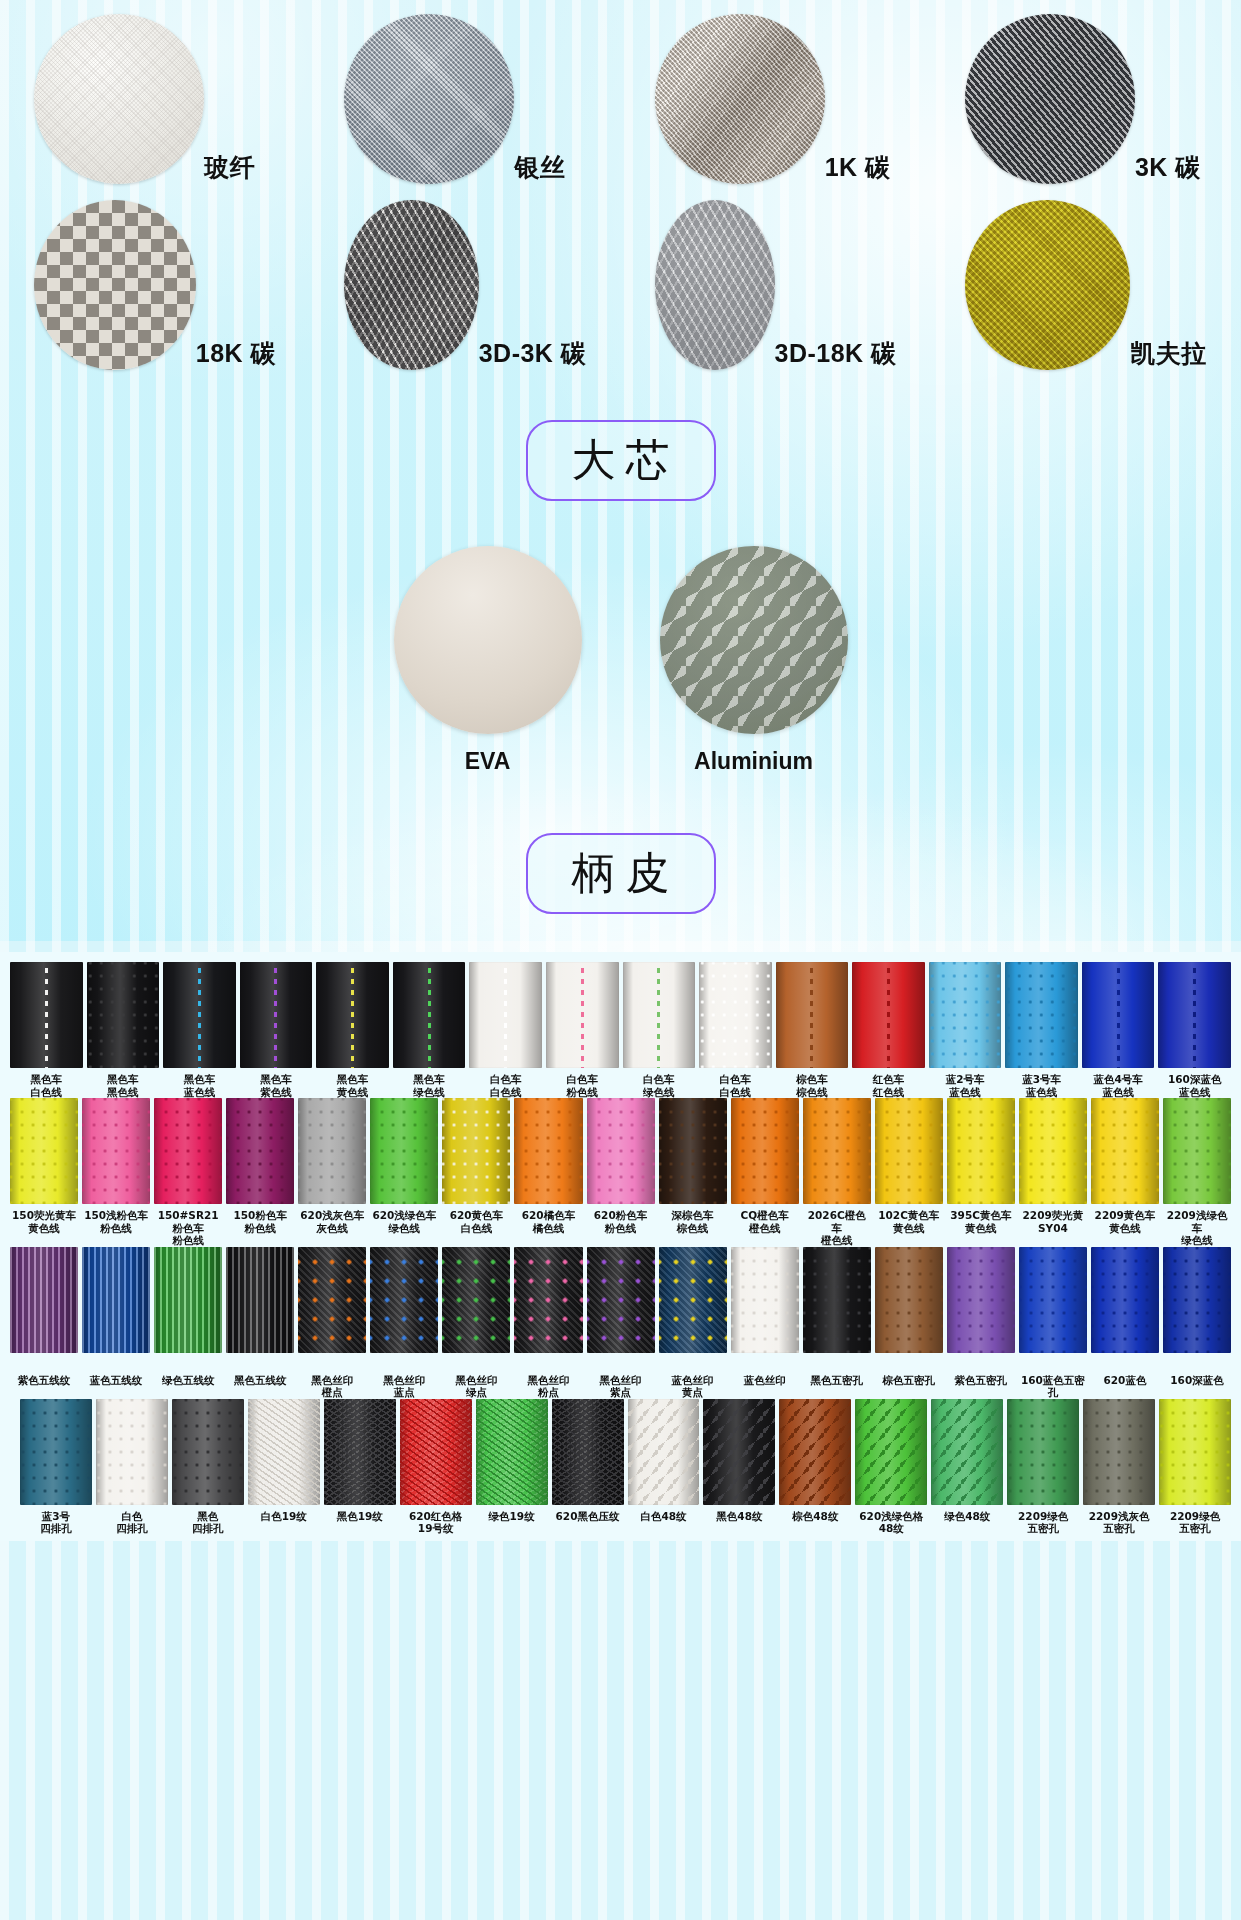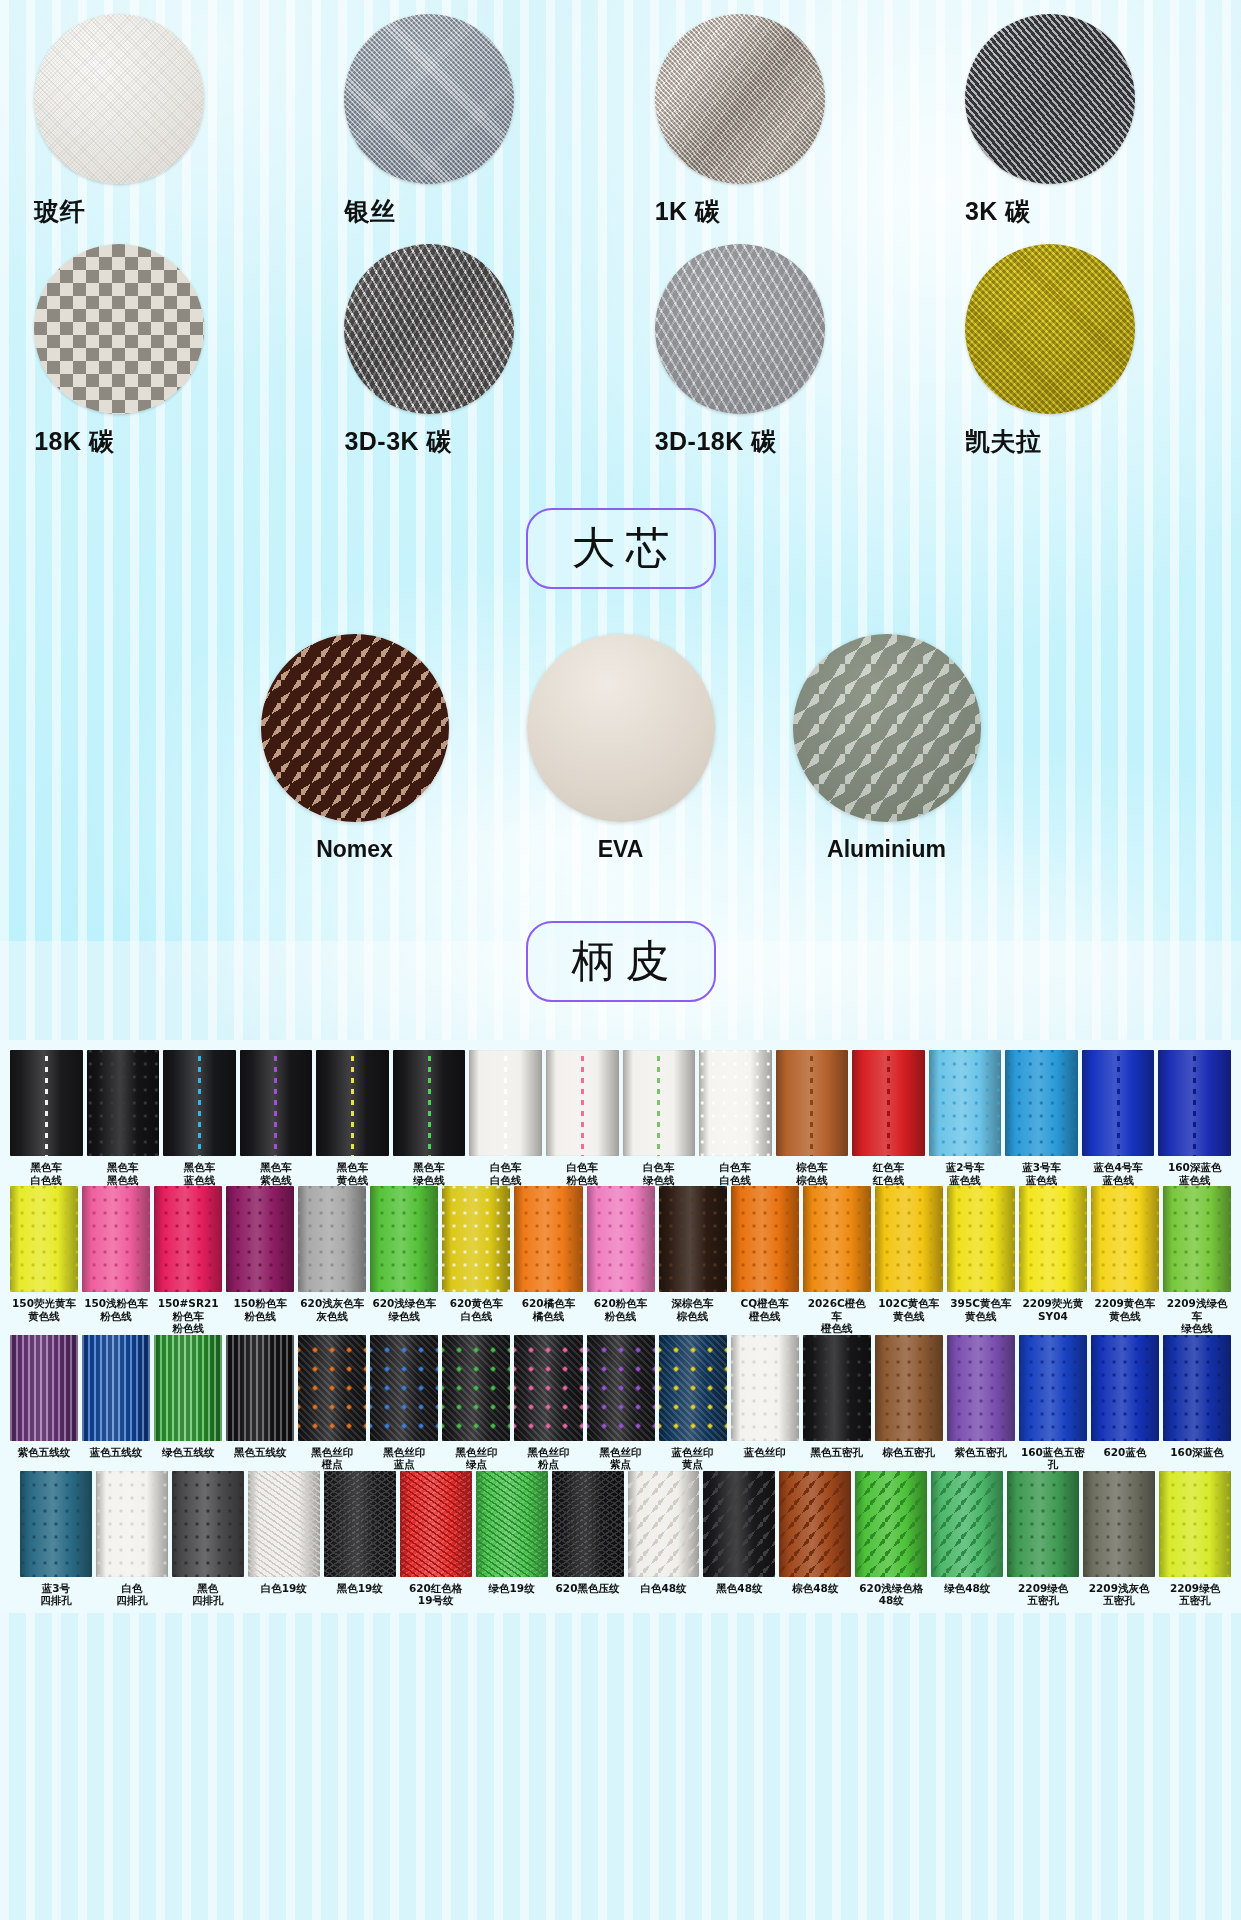--- a/index.html
+++ b/index.html
@@ -31,21 +31,21 @@
     background:radial-gradient(ellipse 60% 70% at 55% 50%, rgba(255,255,255,.75), rgba(255,255,255,0) 68%);
   }
   #bg .cyan{
     position:absolute;left:0;top:0;width:100%;height:49%;
     background:linear-gradient(180deg,rgba(196,246,253,.0) 0%,rgba(173,240,252,.35) 55%,rgba(168,238,252,.55) 100%);
   }
   #content{position:relative;z-index:2;}
 
   
   .circ-row{display:flex;justify-content:space-around;align-items:flex-start;}
-  .circ-cell{width:19.5%;display:flex;flex-direction:column;align-items:flex-start;}
+  .circ-cell{width:19.5%;display:flex;flex-direction:row;align-items:flex-end;}
   .circ{
     width:170px;height:170px;border-radius:50%;
     box-shadow:0 1px 3px rgba(0,0,0,.18);
     background-repeat:repeat;
   }
   .circ-label{
     margin-top:11px;font-size:25px;font-weight:700;color:#111;
     letter-spacing:.5px;white-space:nowrap;
   }
 
@@ -123,21 +123,21 @@
     box-shadow:0 0 1px rgba(0,0,0,.25) inset;
     background-repeat:repeat;
   }
   .grip-label{
     margin-top:5px;font-size:10.5px;line-height:12.5px;color:#111;
     text-align:center;font-weight:700;white-space:pre-line;
     font-family:"DejaVu Sans","Liberation Sans",sans-serif;
   }
   .r1 .grip-cell{width:6.25%;padding:0 2px;}
   .r2 .grip-cell{width:6.25%;padding:0 2px;}
-  .r3 .grip-cell{width:6.25%;padding:0 2px;}
+  .r3 .grip-cell{width:6.25%;padding:0 2px;gap:16px;}
   .r4 .grip-cell{width:6.25%;padding:0 2px;}
   .r4{padding-left:18px;}
 </style>
 </head>
 <body>
 
 <div id="bg">
   <div class="cyan"></div>
   <div class="stripes"></div>
   <div class="wash1"></div>
@@ -185,24 +185,20 @@
         </div>
       </div>
   </div>
 
   <div class="pill-wrap" style="margin-top:50px;">
     <div class="pill">大芯</div>
   </div>
 
   <div class="core-row" id="core-row" style="margin-top:45px;">
       <div class="core-cell">
-        <div class="core-circ t-nomex"></div>
-        <div class="core-label">Nomex</div>
-      </div>
-      <div class="core-cell">
         <div class="core-circ t-eva"></div>
         <div class="core-label">EVA</div>
       </div>
       <div class="core-cell">
         <div class="core-circ t-alu"></div>
         <div class="core-label">Aluminium</div>
       </div>
     </div>
 
   <div class="pill-wrap" style="margin-top:58px;">

